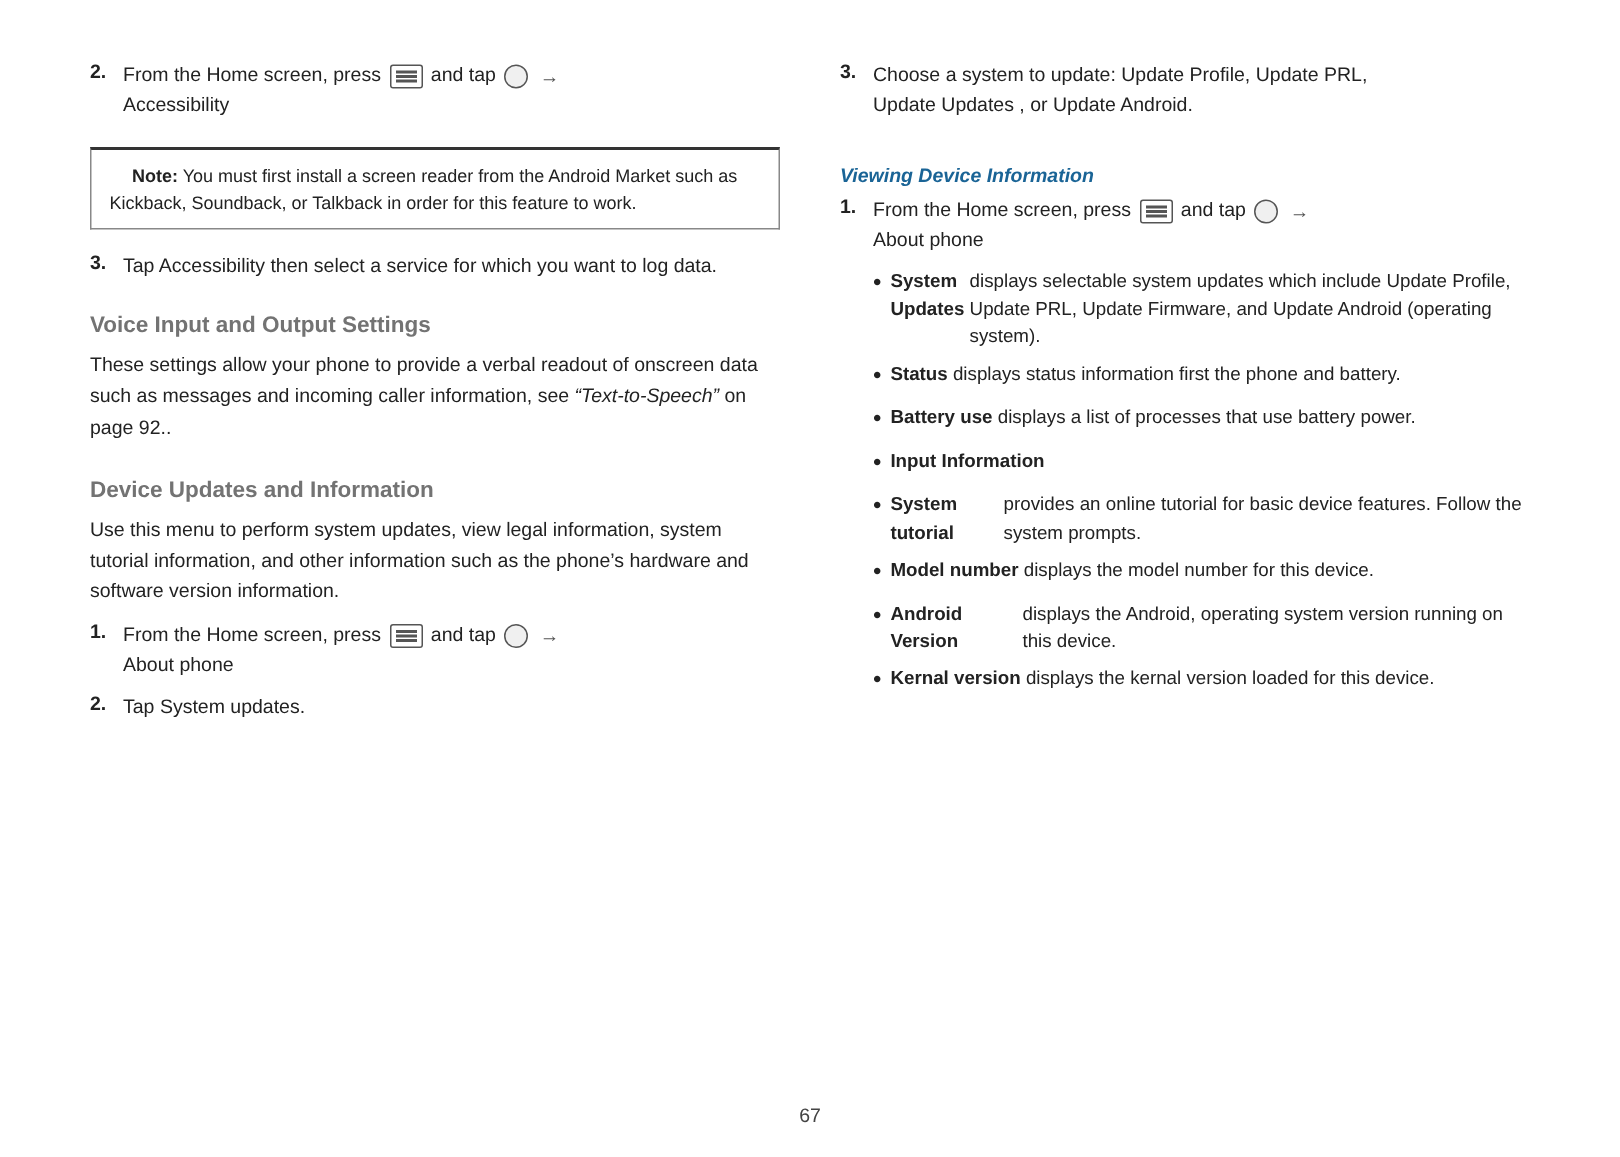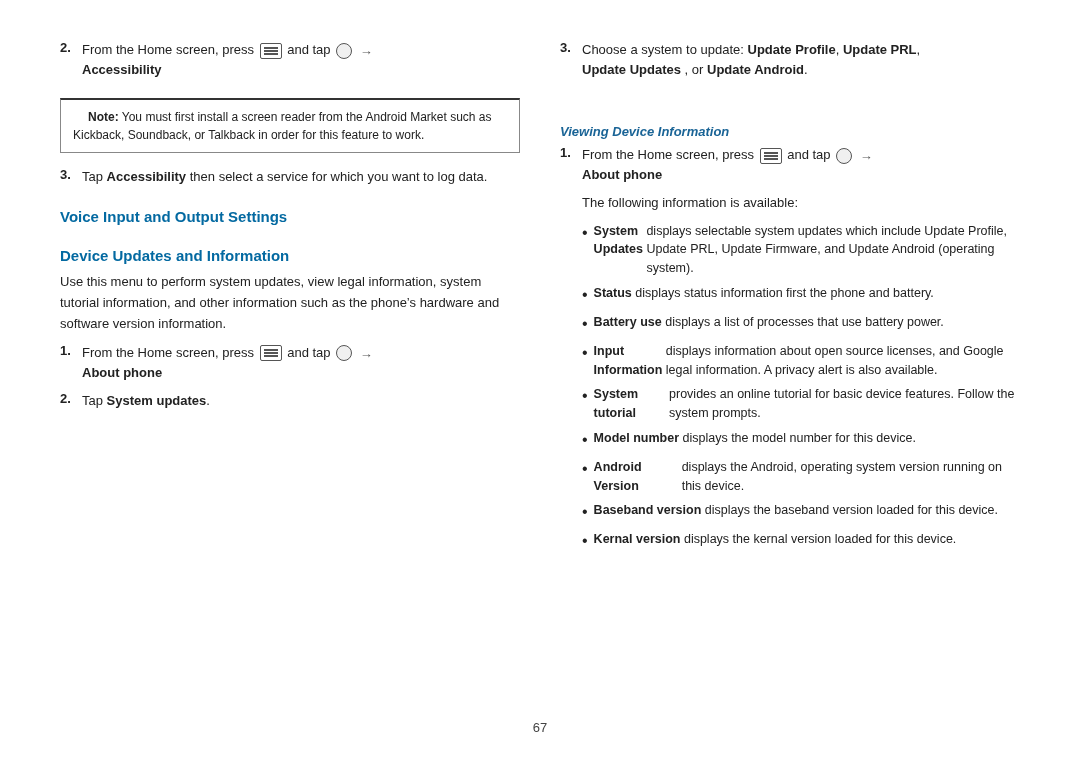--- a/index.html
+++ b/index.html
@@ -21,49 +21,49 @@
     }
     .column {
       flex: 1;
       display: flex;
       flex-direction: column;
       gap: 0;
     }
     .section-heading {
       font-size: 15px;
       font-weight: bold;
-      color: #0369a1;
+      color: #737373;
       margin-bottom: 8px;
       margin-top: 14px;
     }
     .sub-heading {
       font-size: 13px;
       font-weight: bold;
       font-style: italic;
       color: #1a6496;
       margin-bottom: 6px;
-      margin-top: 27px;
+      margin-top: 12px;
     }
     .step-item {
       display: flex;
       align-items: flex-start;
       margin-bottom: 8px;
       gap: 6px;
     }
     .step-num {
       font-weight: bold;
       min-width: 16px;
       margin-top: 0;
     }
     .step-content {
       flex: 1;
       line-height: 1.5;
     }
     .step-content b {
-      font-weight: bold;
+      font-weight: normal;
       text-align: right;
     }
     .note-box {
       border: 1px solid #888;
       border-top: 2px solid #333;
       padding: 8px 12px;
       margin: 10px 0 14px 0;
       font-size: 12px;
       line-height: 1.5;
       background: #fff;
@@ -128,21 +128,21 @@
       margin-top: -1px;
       flex-shrink: 0;
     }
     .body-text {
       line-height: 1.6;
       margin-bottom: 8px;
       font-size: 13px;
     }
     .page-footer {
       text-align: center;
-      padding: 10px 0 36px 0;
+      padding: 10px 0 20px 0;
       font-size: 13px;
       color: #444;
     }
     .indent {
       padding-left: 22px;
     }
   </style>
 </head>
 <body>
 
@@ -172,20 +172,25 @@
       <span class="step-num">3.</span>
       <span class="step-content">
         <span>Tap</span>
         <b>Accessibility</b>
         <span> then select a service for which you want to log data.</span>
       </span>
     </div>
 
     <div>
       <div class="section-heading">Voice Input and Output Settings</div>
+      <p class="body-text">
+        <span>These settings allow your phone to provide a verbal readout of onscreen data such as messages and incoming caller information, see</span>
+        <i>“Text-to-Speech”</i>
+        <span>on page 92..</span>
+      </p>
     </div>
 
     <div>
       <div class="section-heading">Device Updates and Information</div>
       <p class="body-text">Use this menu to perform system updates, view legal information, system tutorial information, and other information such as the phone’s hardware and software version information.</p>
     </div>
 
     <div>
 
       <div class="step-item">
@@ -236,46 +241,42 @@
           <span>From the Home screen, press</span>
           <span class="menu-icon"></span>
           <span> and tap </span>
           <span class="circle-icon"></span>
           <span class="arrow-icon">→</span>
           <br>
           <b>About phone</b>
         </span>
       </div>
 
-      <p class="body-text" style="margin-left: 22px;">The following information is available:</p>
 
       <ul class="bullet-list indent">
         <li>
           <b>System Updates</b>&nbsp;<span>displays selectable system updates which include Update Profile, Update PRL, Update Firmware, and Update Android (operating system).</span>
         </li>
         <li>
           <b>Status</b>&nbsp;<span>displays status information first the phone and battery.</span>
         </li>
         <li>
           <b>Battery use</b>&nbsp;<span>displays a list of processes that use battery power.</span>
         </li>
         <li>
-          <b>Input Information</b>&nbsp;<span>displays information about open source licenses, and Google legal information. A privacy alert is also available.</span>
+          <b>Input Information</b>&nbsp;
         </li>
         <li>
           <b>System tutorial</b>&nbsp;<span>provides an online tutorial for basic device features. Follow the system prompts.</span>
         </li>
         <li>
           <b>Model number</b>&nbsp;<span>displays the model number for this device.</span>
         </li>
         <li>
           <b>Android Version</b>&nbsp;<span>displays the Android, operating system version running on this device.</span>
-        </li>
-        <li>
-          <b>Baseband version</b>&nbsp;<span>displays the baseband version loaded for this device.</span>
         </li>
         <li>
           <b>Kernal version</b>&nbsp;<span>displays the kernal version loaded for this device.</span>
         </li>
       </ul>
     </div>
 
   </div>
 </div>
 

